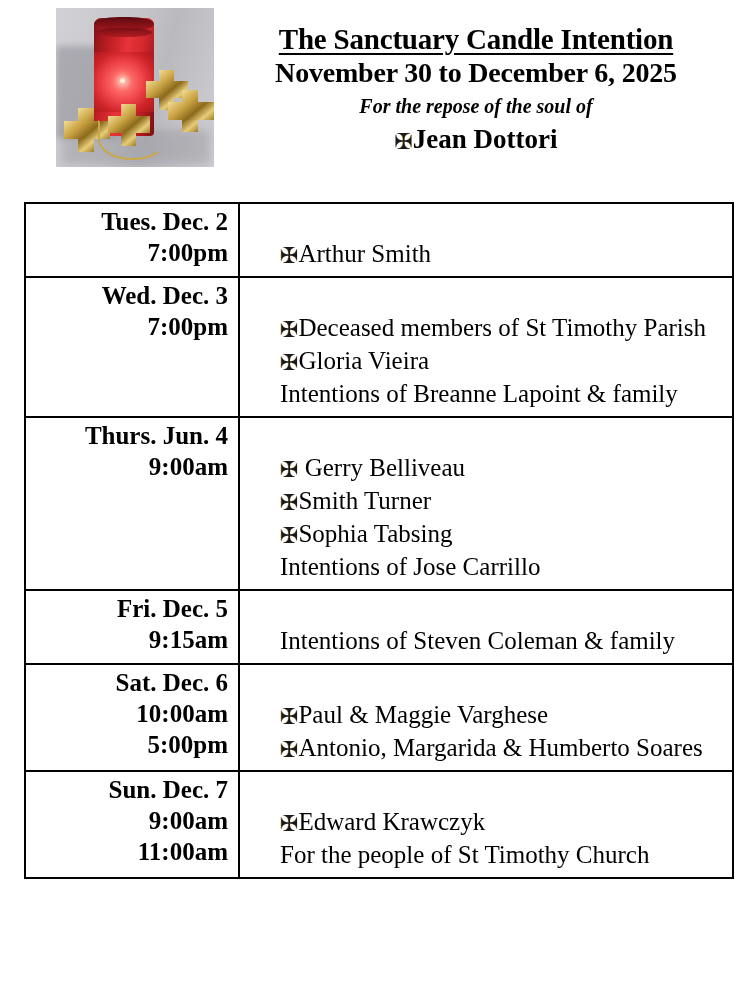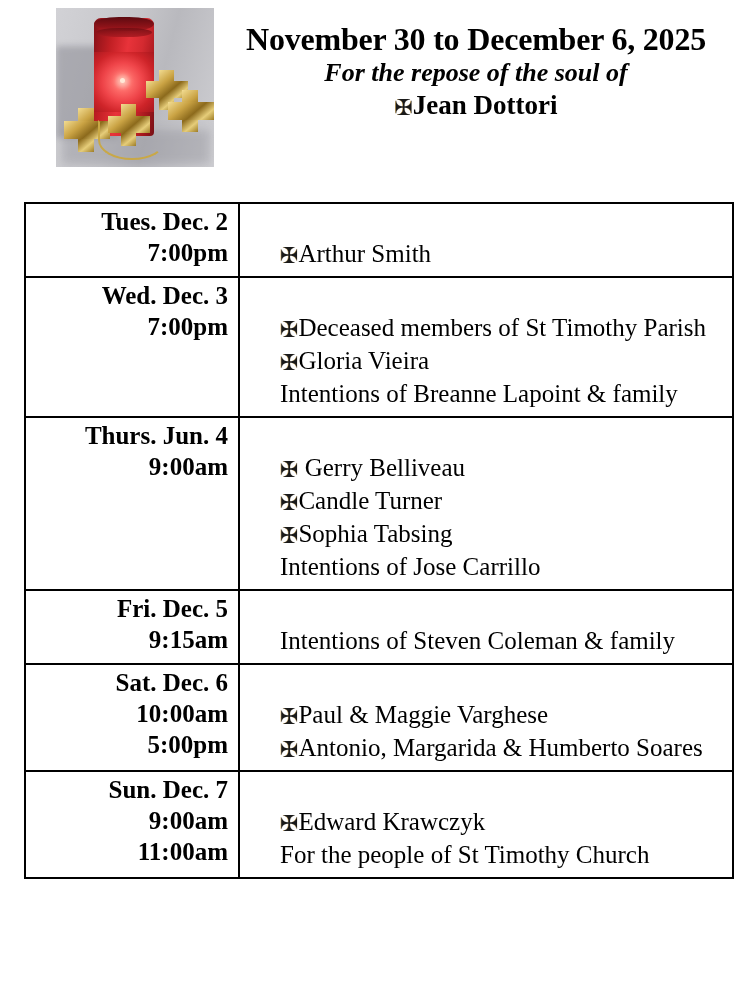--- a/index.html
+++ b/index.html
@@ -121,29 +121,29 @@
     font-weight: bold;
     font-size: 29px;
     line-height: 34px;
     text-decoration: underline;
     text-underline-offset: 4px;
     letter-spacing: -0.2px;
     white-space: nowrap;
   }
   .title-dates {
     font-weight: bold;
-    font-size: 32px;
+    font-size: 28px;
     line-height: 34px;
     letter-spacing: -0.2px;
     white-space: nowrap;
   }
   .title-repose {
     font-weight: bold;
     font-style: italic;
-    font-size: 26px;
+    font-size: 20px;
     line-height: 33px;
     white-space: nowrap;
   }
   .title-name {
     font-weight: bold;
     font-size: 27px;
     line-height: 33px;
     white-space: nowrap;
   }
 
@@ -224,20 +224,21 @@
 
     <div class="cross-piece" style="left:112px; top:82px;">
       <i style="left:14px; top:0px; width:16px; height:42px;"></i>
       <b style="left:0px; top:12px; width:46px; height:18px;"></b>
     </div>
     <div class="wire" style="left:42px; top:112px; width:64px; height:36px;"></div>
 
   </div>
 
   <div class="title-block">
+    <div class="title-main">The Sanctuary Candle Intention</div>
     <div class="title-dates">November 30 to December 6, 2025</div>
     <div class="title-repose">For the repose of the soul of</div>
     <div class="title-name"><span class="cross">✠</span><span>Jean Dottori</span></div>
   </div>
 </div>
 
 <table class="schedule">
   <colgroup>
       <col class="col-when">
       <col>
@@ -274,21 +275,21 @@
       <tr>
         <td>
           <div class="when-inner">
             <div>Thurs. Jun. 4</div>
             <div>9:00am</div>
           </div>
         </td>
         <td>
           <div class="what-inner">
             <div class="what-line"><span class="cross">✠</span> <span>Gerry Belliveau</span></div>
-            <div class="what-line"><span class="cross">✠</span><span>Candle Turner</span></div>
+            <div class="what-line"><span class="cross">✠</span><span>Smith Turner</span></div>
             <div class="what-line"><span class="cross">✠</span><span>Sophia Tabsing</span></div>
             <div class="what-line"><span>Intentions of Jose Carrillo</span></div>
           </div>
         </td>
       </tr>
       <tr>
         <td>
           <div class="when-inner">
             <div>Fri. Dec. 5</div>
             <div>9:15am</div>

